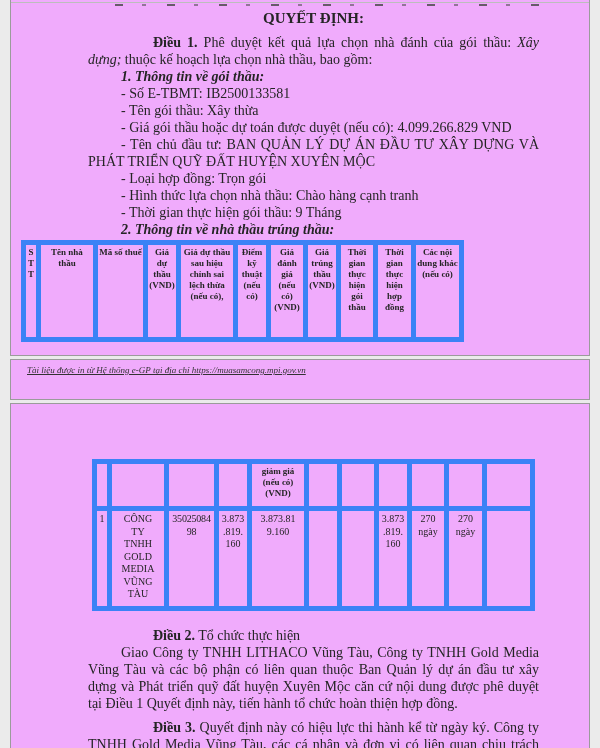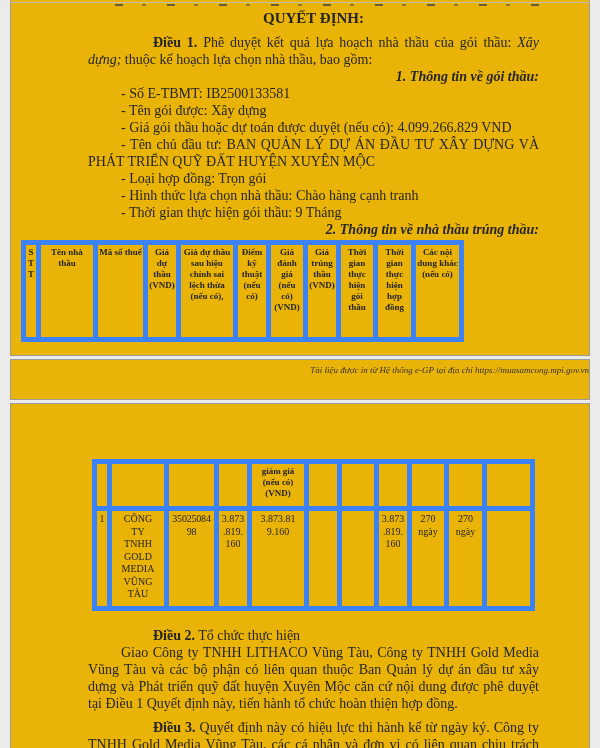--- a/index.html
+++ b/index.html
@@ -9,21 +9,21 @@
     height: 748px;
     overflow: hidden;
     background: #ebebeb;
     font-family: "Liberation Serif", "DejaVu Serif", serif;
     color: #252525;
   }
   .page {
     position: absolute;
     left: 10px;
     width: 580px;
-    background: #eab308;
+    background: #f0abfc;
     border: 1px solid #9b9b9b;
     box-sizing: border-box;
   }
   .page-1 { top: 0; height: 356px; border-top: none; }
   .footer-strip { top: 359px; height: 41px; }
   .page-2 { top: 403px; height: 400px; }
 
   .top-rule {
     position: absolute; top: 2px; left: 0; right: 0;
     height: 1px; background: #bdbdbd;
@@ -32,21 +32,21 @@
     position: absolute; top: 4px; left: 104px; width: 442px; height: 4px;
     background-image:
       repeating-linear-gradient(90deg, rgba(70,70,70,.8) 0 8px, transparent 8px 27px, rgba(70,70,70,.55) 27px 31px, transparent 31px 52px);
     background-size: 100% 2px;
     background-repeat: no-repeat;
   }
 
   .content-1 { padding: 10px 50px 0 77px; }
   .content-2 { padding: 53px 50px 0 77px; }
 
-  p { margin: 0; font-size: 14px; line-height: 17px; text-align: right; }
+  p { margin: 0; font-size: 14px; line-height: 17px; }
 
   .doc-title {
     text-align: center;
     font-weight: bold;
     font-size: 15px;
     line-height: 17px;
     margin: 0 0 2px 0;
   }
   .para { text-indent: 33px; text-align: justify; }
   .dieu1 { margin-top: 7px; }
@@ -84,42 +84,43 @@
   td.wb { word-break: break-all; }
   td.pre { white-space: pre-line; }
   td.left { text-align: left; padding-left: 4px; }
   td.right { text-align: right; padding-right: 3px; }
   td.small { font-size: 8.5px; letter-spacing: -0.2px; }
 
   .footer-text {
     font-style: italic;
     font-size: 9px;
     line-height: 11px;
-    padding: 5px 0 0 22px;
+    padding: 5px 0 0 16px;
     color: #333333;
+    text-decoration: underline;
   }
 
   .dieu2-head { margin-top: 16px; }
   .dieu3 { margin-top: 7px; }
 </style>
 </head>
 <body>
 
 <div class="page page-1">
   <div class="top-rule"></div>
   <div class="clipped-remnant"></div>
   <div class="content-1">
     <p class="doc-title">QUYẾT ĐỊNH:</p>
 
-    <p class="para dieu1"><span class="bold">Điều 1.</span><span> Phê duyệt kết quả lựa hoạch nhà thầu của gói thầu: </span><span class="ital">Xây dựng;</span><span> thuộc kế hoạch lựa chọn nhà thầu, bao gồm:</span></p>
+    <p class="para dieu1"><span class="bold">Điều 1.</span><span> Phê duyệt kết quả lựa chọn nhà đánh của gói thầu: </span><span class="ital">Xây dựng;</span><span> thuộc kế hoạch lựa chọn nhà thầu, bao gồm:</span></p>
 
     <p class="sec-head">1. Thông tin về gói thầu:</p>
 
     <p class="info-line">- Số E-TBMT: IB2500133581</p>
-    <p class="info-line">- Tên gói được: Xây dựng</p>
+    <p class="info-line">- Tên gói thầu: Xây thừa</p>
     <p class="info-line">- Giá gói thầu hoặc dự toán được duyệt (nếu có): 4.099.266.829 VND</p>
     <p class="info-line">- Tên chủ đầu tư: BAN QUẢN LÝ DỰ ÁN ĐẦU TƯ XÂY DỰNG VÀ PHÁT TRIỂN QUỸ ĐẤT HUYỆN XUYÊN MỘC</p>
     <p class="info-line">- Loại hợp đồng: Trọn gói</p>
     <p class="info-line">- Hình thức lựa chọn nhà thầu: Chào hàng cạnh tranh</p>
     <p class="info-line">- Thời gian thực hiện gói thầu: 9 Tháng</p>
 
     <p class="sec-head">2. Thông tin về nhà thầu trúng thầu:</p>
   </div>
 
   <table class="bid t1">

